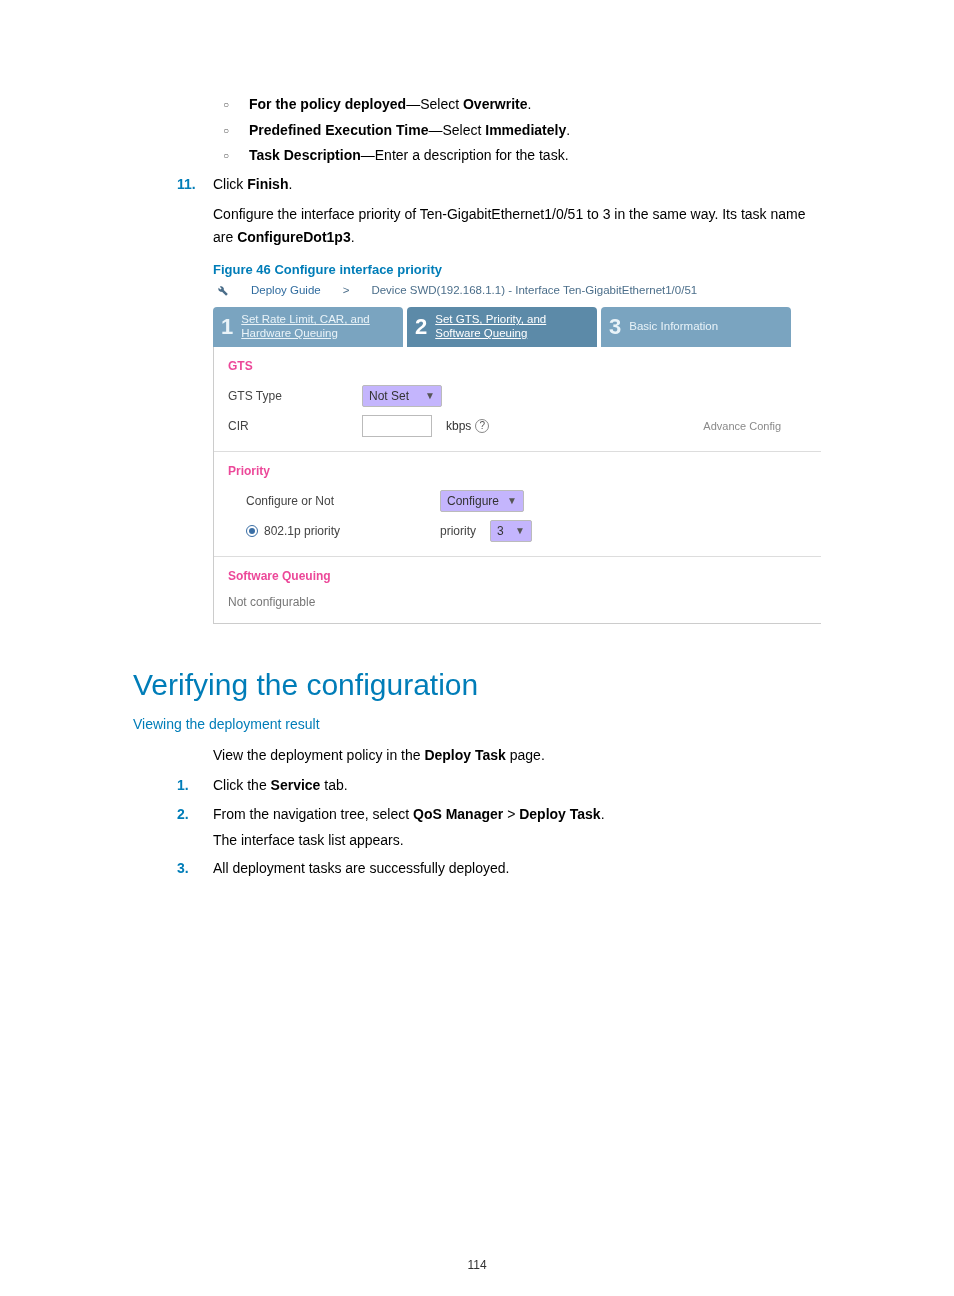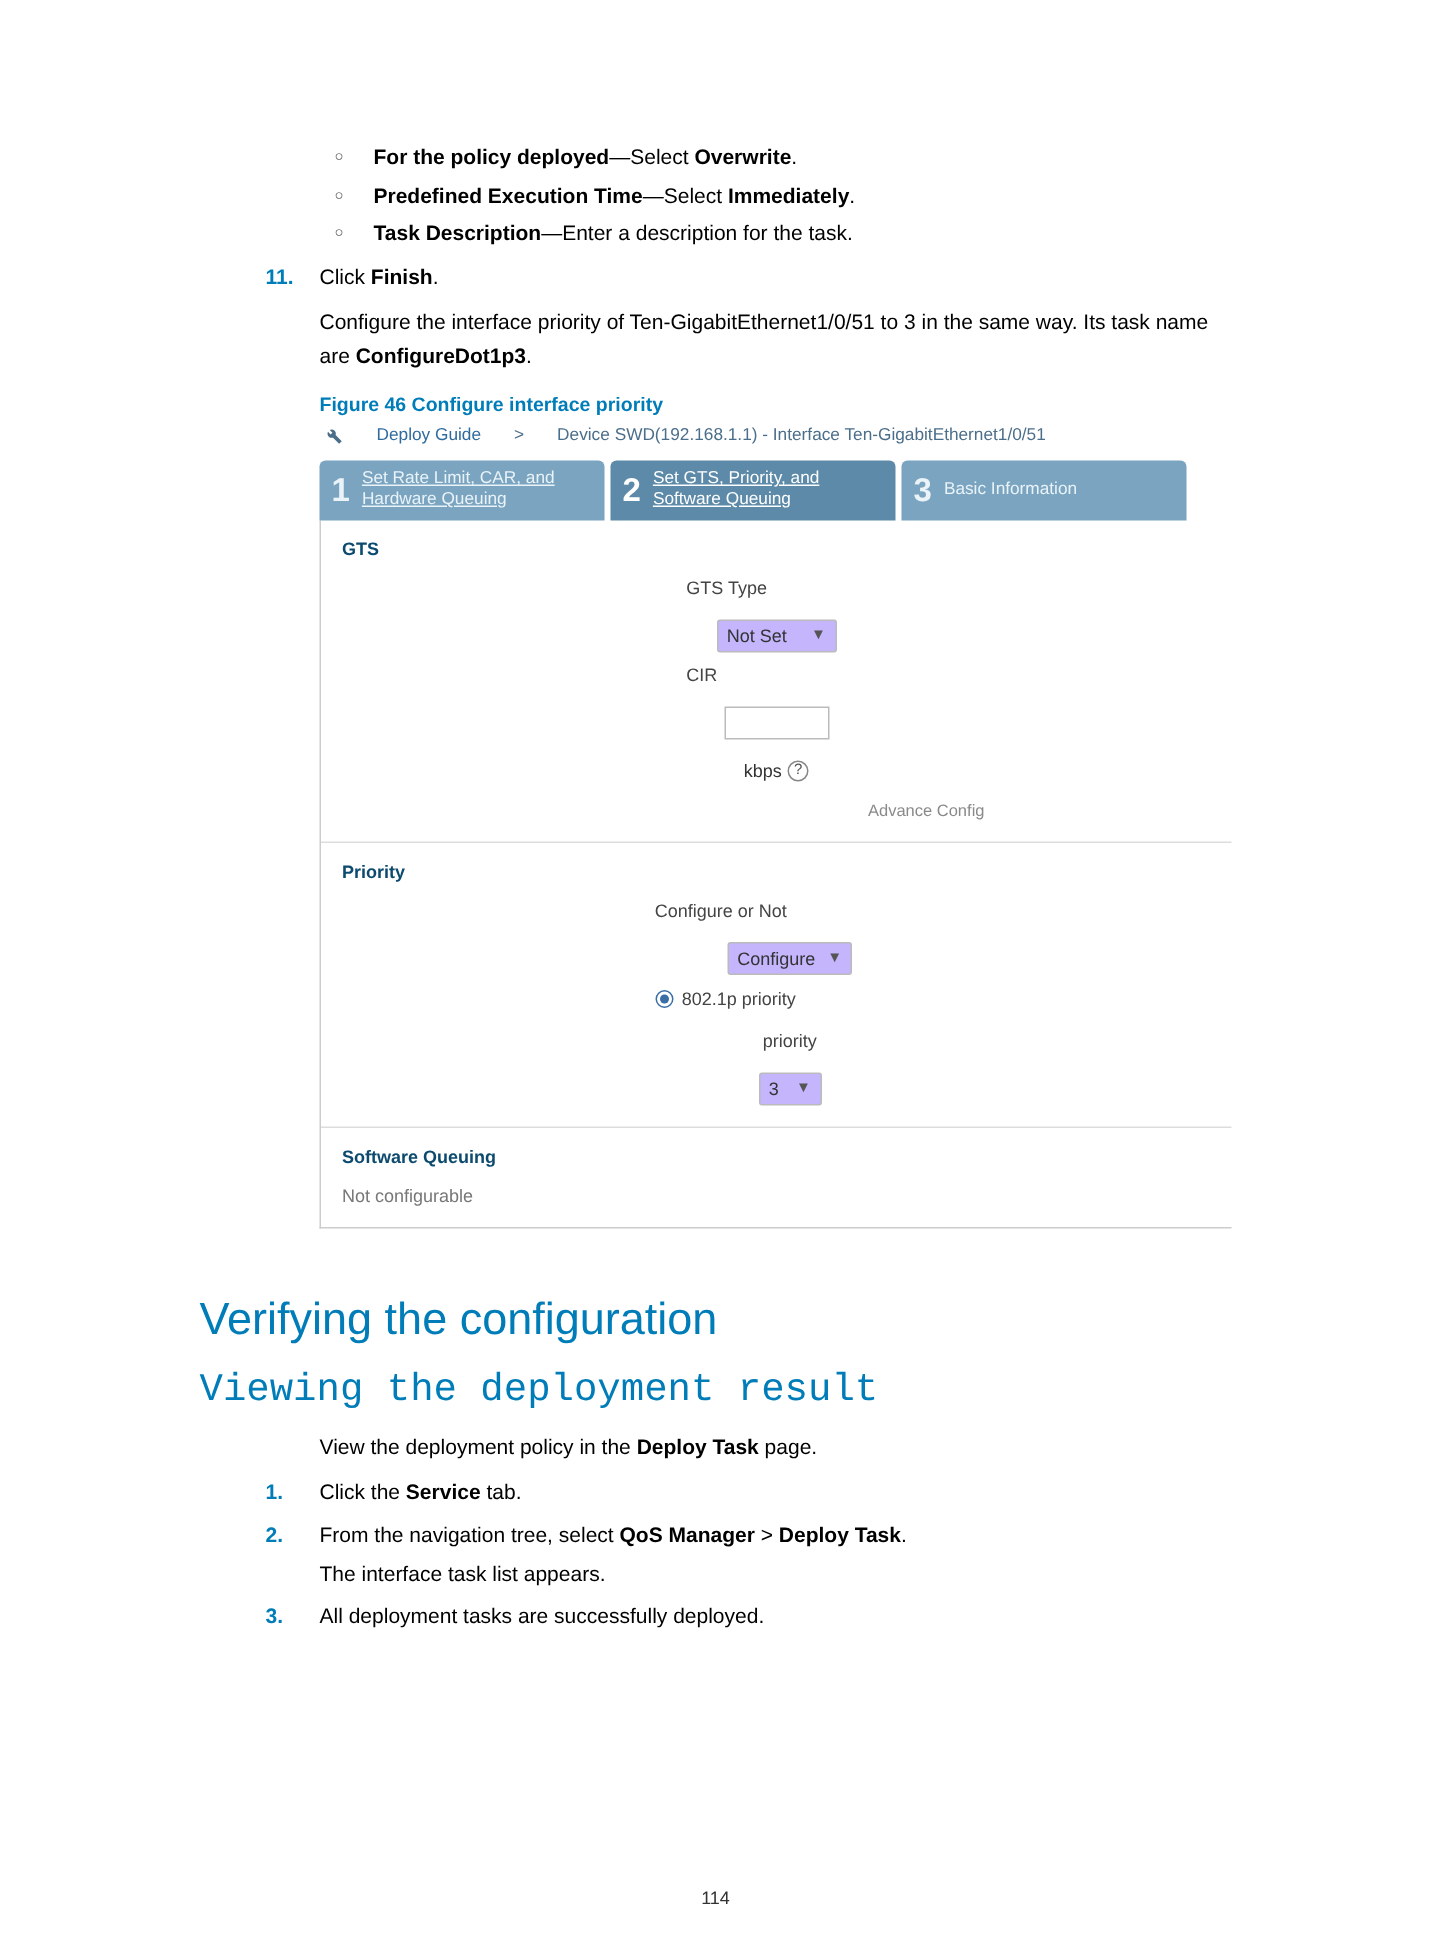--- a/index.html
+++ b/index.html
@@ -64,43 +64,43 @@
   .tab .step-num{font-size:22px;font-weight:700;line-height:1;}
   .tab-label{display:flex;flex-direction:column;}
   .tab-label span.ul{text-decoration:underline;}
   .formbox{
     border-left:1px solid var(--panel-border);
     border-bottom:1px solid var(--panel-border);
     border-right:none;
     padding:12px 14px;
   }
   .formbox .section{margin-bottom:14px;}
-  .sec-title{font-weight:700;font-size:12px;margin-bottom:12px;color:#0c4a6e;}
-  .row{display:flex;align-items:center;gap:14px;margin:8px 0;font-size:12px;color:#444;flex-direction:column;}
+  .sec-title{font-weight:700;font-size:12px;margin-bottom:12px;color:#ec4899;}
+  .row{display:flex;align-items:center;gap:14px;margin:8px 0;font-size:12px;color:#444;}
   .row .lbl{width:120px;}
   .dd{
     display:inline-flex;align-items:center;justify-content:space-between;
     border:1px solid #bbb;background:#c4b5fd;
     height:22px;padding:0 6px;min-width:80px;font-size:12px;color:#333;
     border-radius:2px;
   }
   .dd.small{min-width:42px;}
   .dd .caret{font-size:10px;color:#555;margin-left:8px;}
   .txt{
     border:1px solid #bbb;background:#fff;height:22px;width:70px;padding:0 4px;font-size:12px;
   }
   .unit{display:inline-flex;align-items:center;gap:4px;font-size:12px;color:#333;}
   .help{display:inline-flex;align-items:center;justify-content:center;width:14px;height:14px;border:1px solid #888;border-radius:50%;font-size:10px;color:#555;}
   .adv{color:var(--grey-text);font-size:11px;margin-left:200px;}
   .hr{border-top:1px solid #ddd;margin:12px -14px;}
   .radio{display:inline-flex;align-items:center;gap:6px;}
   .radio .dot{width:12px;height:12px;border:1px solid #3a6ea5;border-radius:50%;display:inline-flex;align-items:center;justify-content:center;}
   .radio .dot::after{content:"";width:6px;height:6px;border-radius:50%;background:#3a6ea5;}
   h1.brand{color:var(--brand);font-weight:400;font-size:30px;margin:44px 0 14px 0;}
-  h2.brand{color:var(--brand);font-weight:400;font-size:26px;margin:14px 0 12px 0;font-family:Liberation Mono, monospace;}
+  h2.brand{color:var(--brand);font-weight:400;font-size:14px;margin:14px 0 12px 0;}
   .pagenum{
     position:absolute;bottom:24px;left:0;right:0;text-align:center;font-size:12px;color:#333;
   }
 </style>
 </head>
 <body>
 
 <div class="page">
 
   <div class="content-indent">

